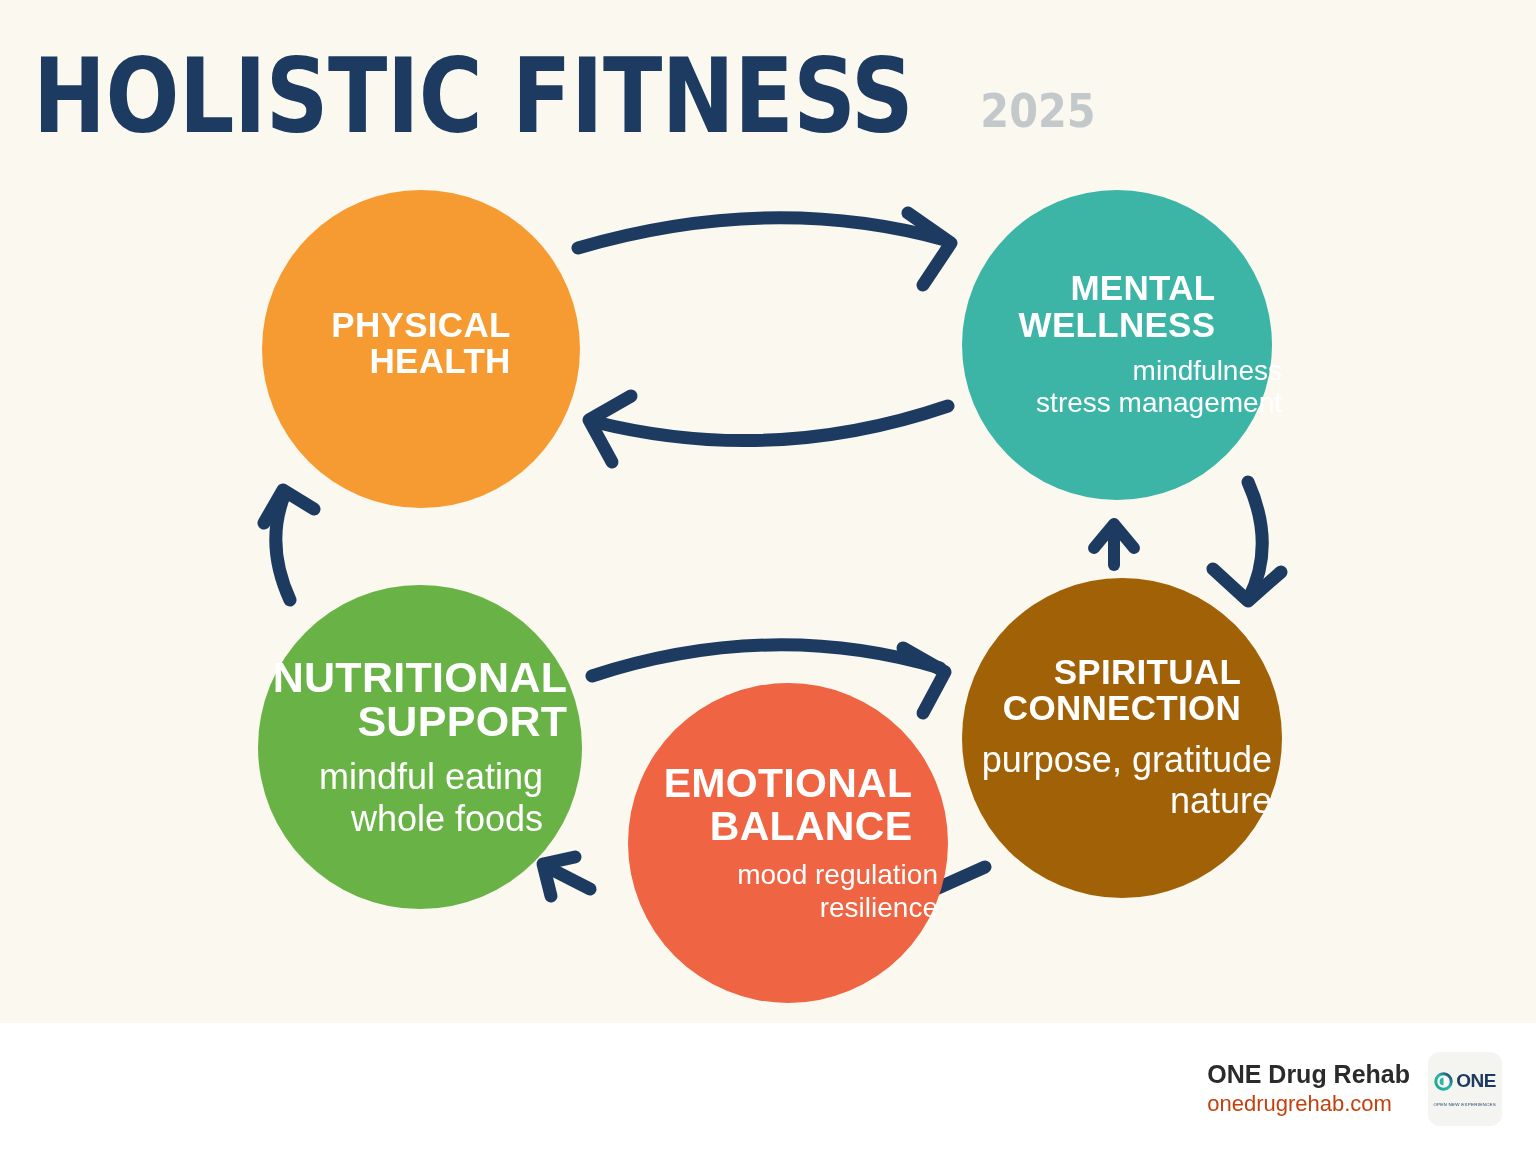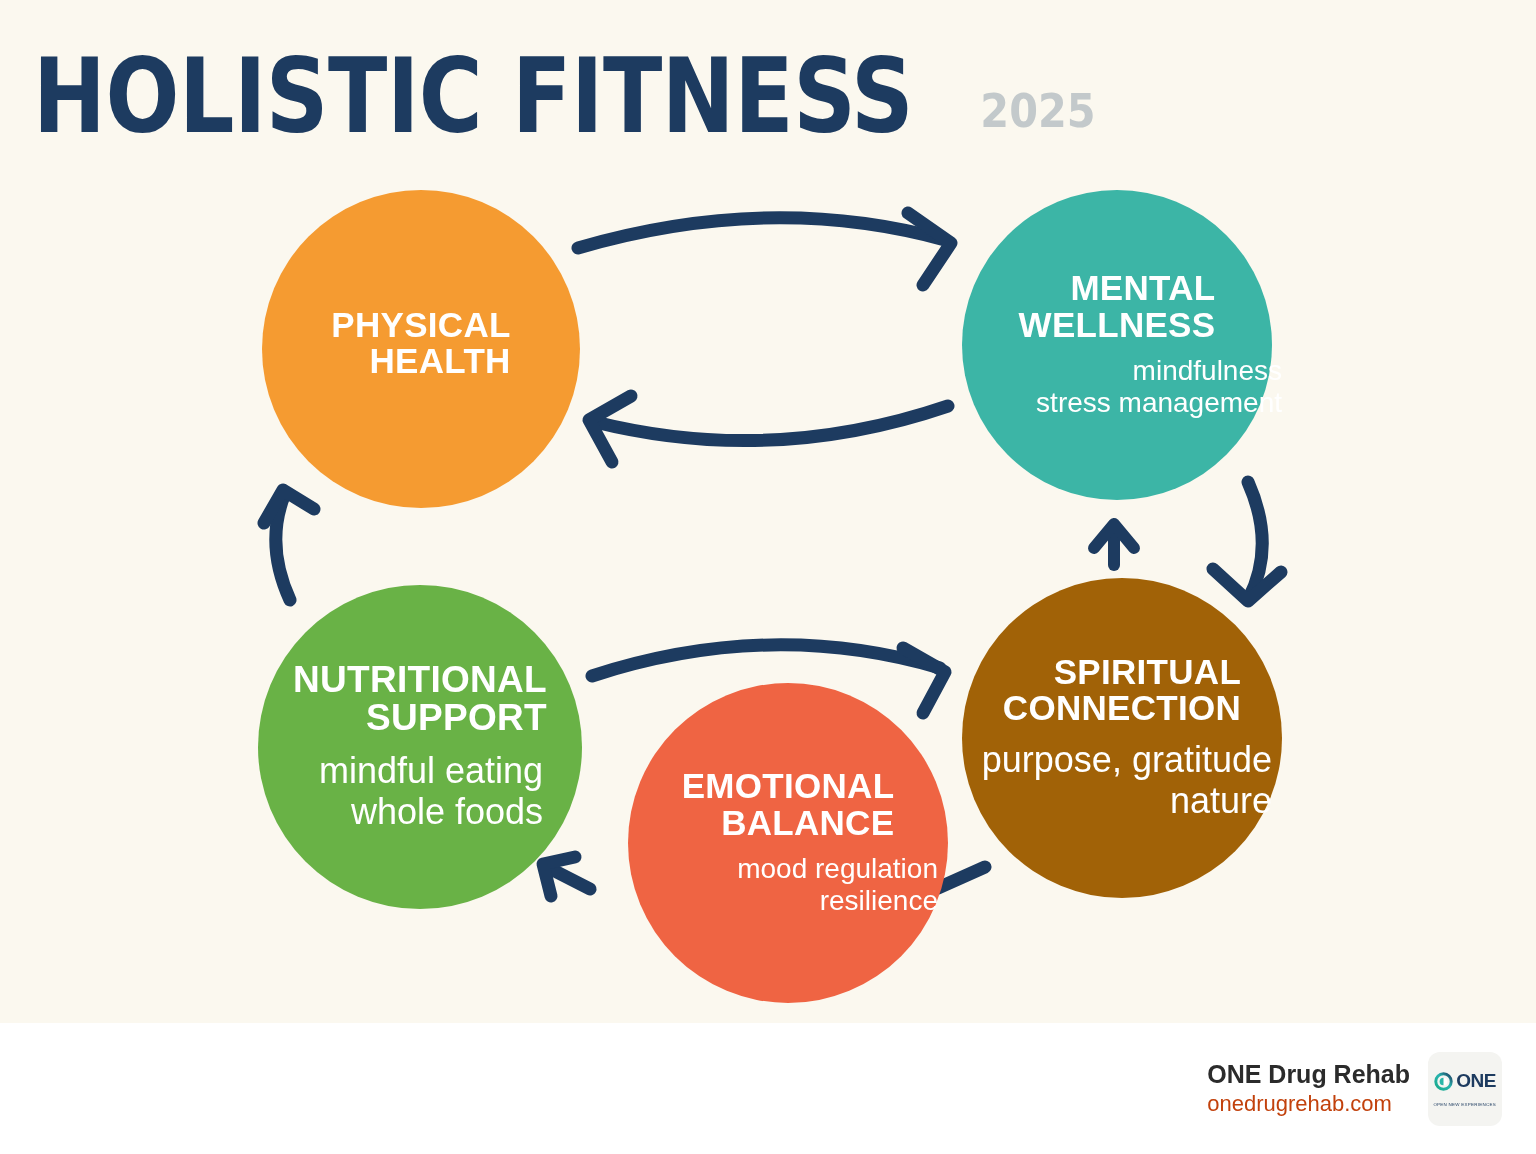--- a/index.html
+++ b/index.html
@@ -71,29 +71,29 @@
   
   #node-physical  { left:262px; top:190px;  width:318px; height:318px; background:#f59b31; }
   #node-physical .n-title { font-size:35px; margin-bottom:12px; }
   #node-physical .n-sub   { font-size:28px; }
 
   #node-mental    { left:962px; top:190px;  width:310px; height:310px; background:#3cb5a6; }
   #node-mental .n-title { font-size:35px; margin-bottom:12px; }
   #node-mental .n-sub   { font-size:28px; width:330px; }
 
   #node-nutrition { left:258px; top:585px;  width:324px; height:324px; background:#69b246; }
-  #node-nutrition .n-title { font-size:37px; margin-bottom:12px; }
+  #node-nutrition .n-title { font-size:43px; margin-bottom:12px; }
   #node-nutrition .n-sub   { font-size:36px;margin-left:22px; }
 
   #node-spiritual { left:962px; top:578px;  width:320px; height:320px; background:#a16207; }
   #node-spiritual .n-title { font-size:35px; margin-bottom:12px; }
   #node-spiritual .n-sub   { font-size:36px; width:300px; }
 
   #node-emotional { left:628px; top:683px;  width:320px; height:320px; background:#ef6443; }
-  #node-emotional .n-title { font-size:35px; margin-bottom:12px; }
+  #node-emotional .n-title { font-size:41px; margin-bottom:12px; }
   #node-emotional .n-sub   { font-size:28px; width:300px; }
 
   
   #arrows {
     position:absolute; left:0; top:0;
     width:1536px; height:1023px;
     pointer-events:none;
   }
 
   

